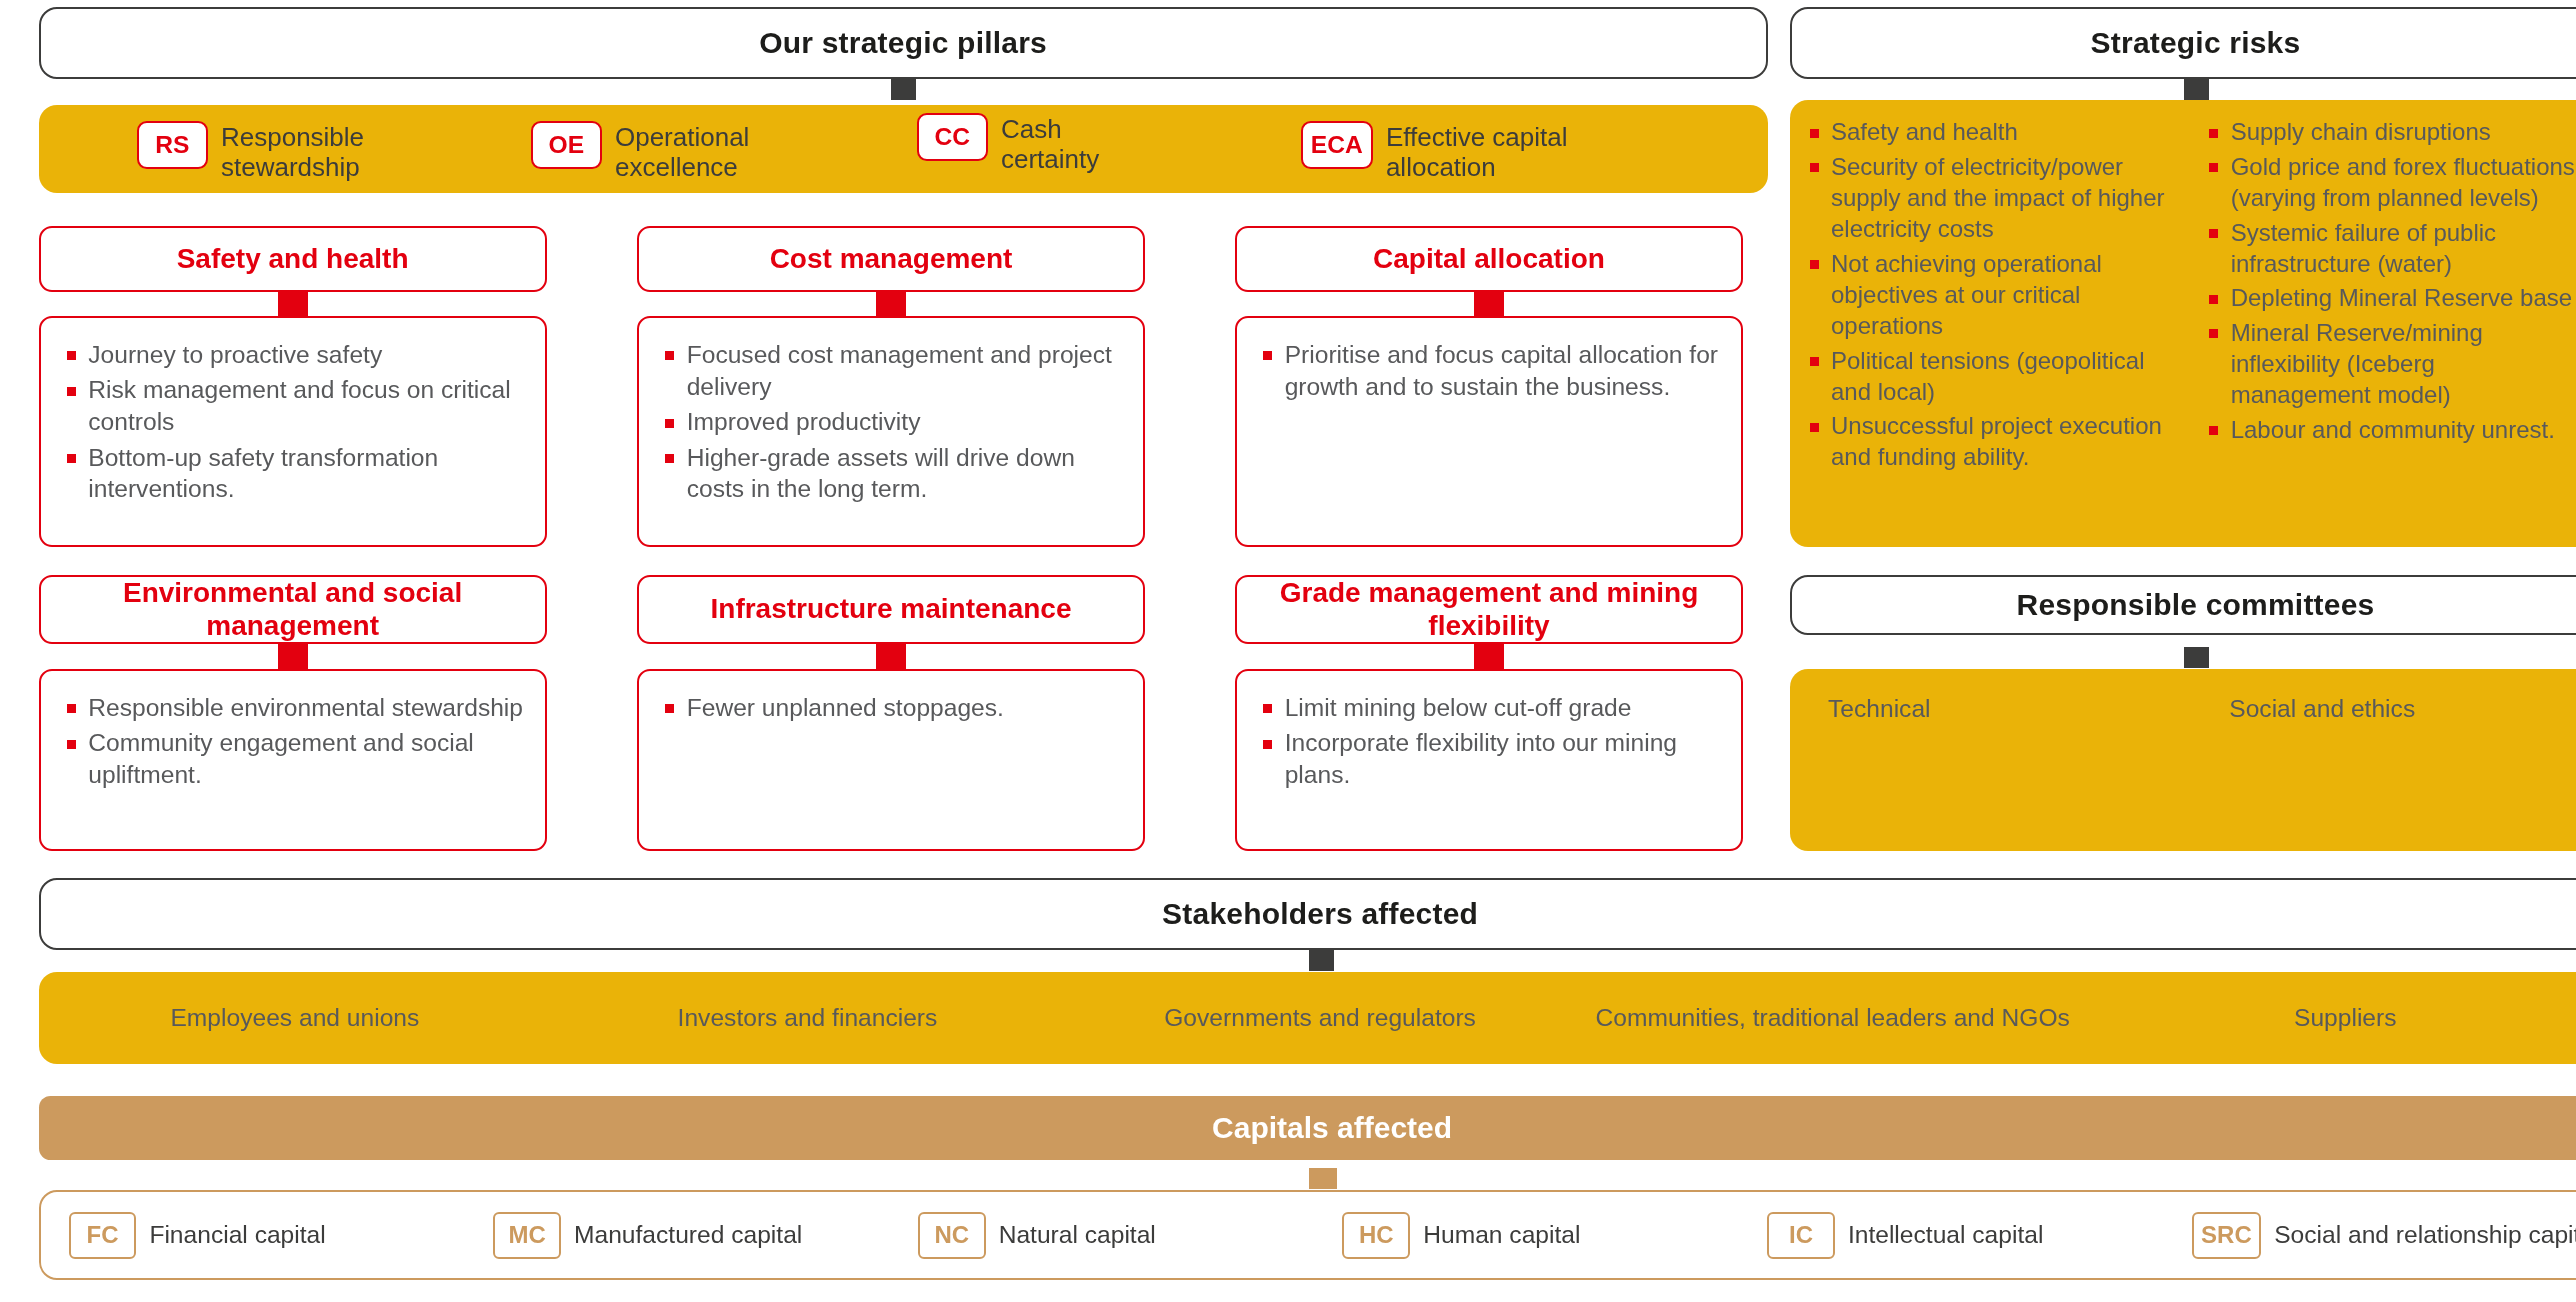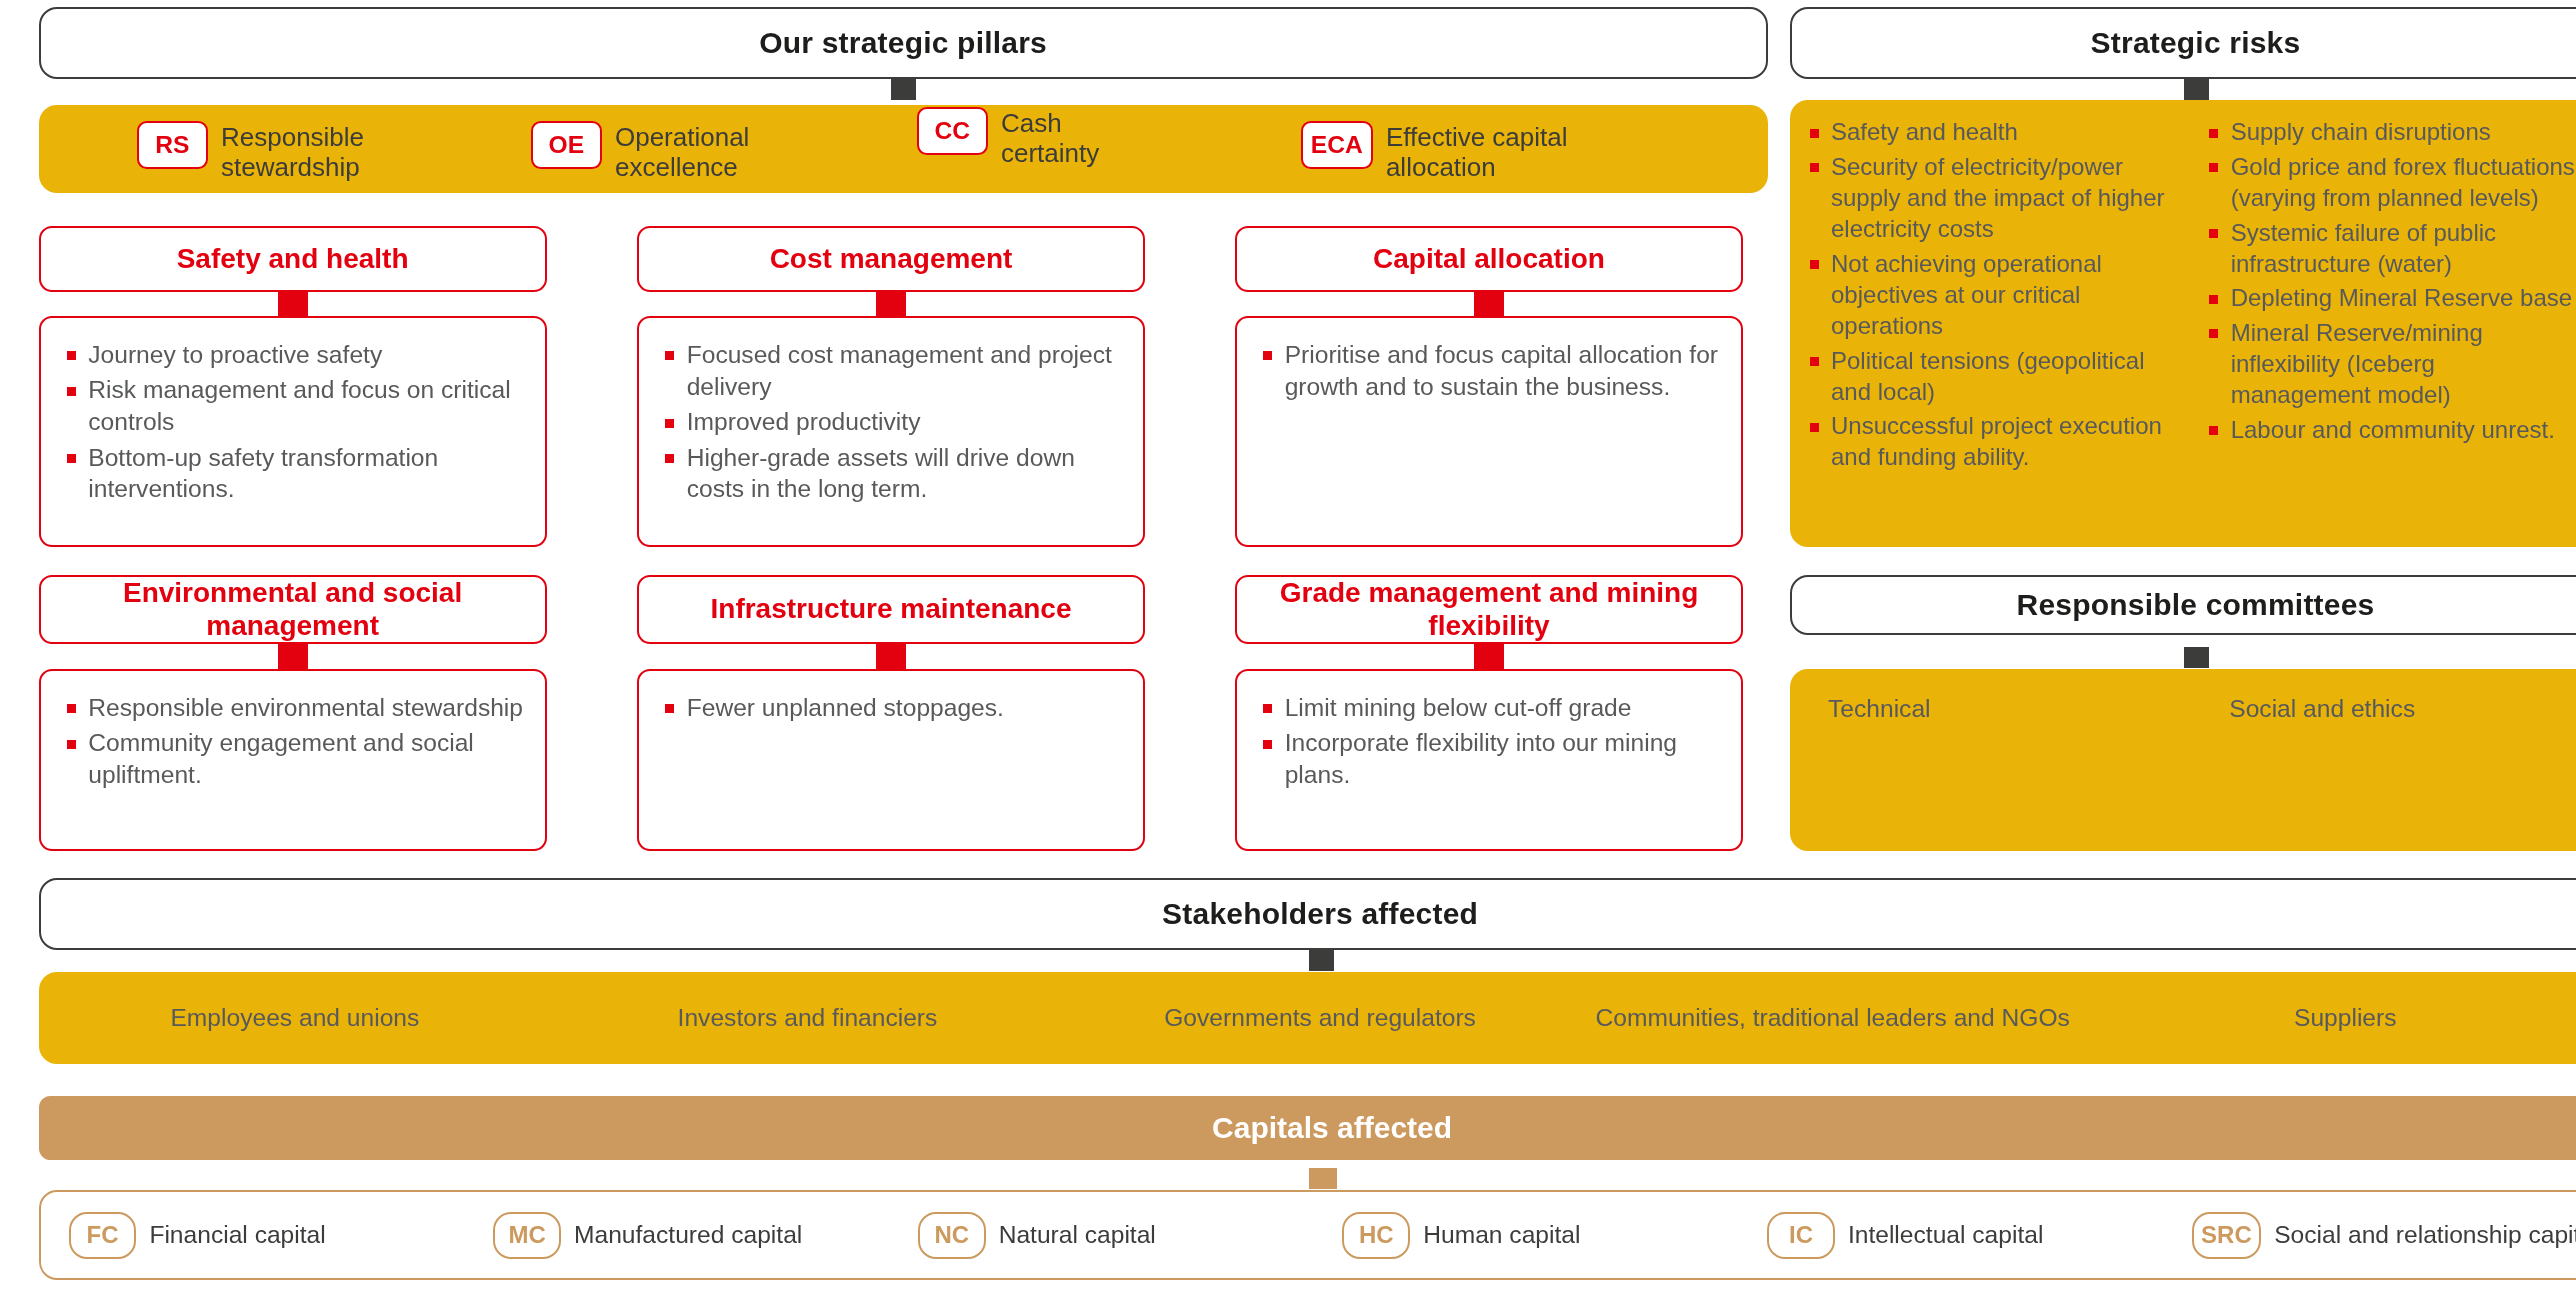--- a/index.html
+++ b/index.html
@@ -180,21 +180,21 @@
   }
   .capital {
     flex: 1 1 0;
     display: flex;
     align-items: center;
     gap: 13px;
     padding-left: 28px;
   }
   .chip-gold {
     border: 2.5px solid #cc9a5e;
-    border-radius: 18px;
+    border-radius: 6px;
     color: #cc9a5e;
     font-weight: bold;
     font-size: 24px;
     display: flex;
     align-items: center;
     justify-content: center;
     height: 43px;
     min-width: 49px;
     padding: 0 7.4px;
     flex: none;
@@ -221,21 +221,21 @@
     <div class="abs pillar" style="left:98px; top:16.4px; width:287px;">
       <span class="chip">RS</span>
       <span class="pillar-label">Responsible stewardship</span>
     </div>
 
     <div class="abs pillar" style="left:492px; top:16.4px; width:270px;">
       <span class="chip">OE</span>
       <span class="pillar-label">Operational excellence</span>
     </div>
 
-    <div class="abs pillar" style="left:878px; top:2px; width:246px;">
+    <div class="abs pillar" style="left:878px; top:8px; width:246px;">
       <span class="chip">CC</span>
       <span class="pillar-label">Cash certainty</span>
     </div>
 
     <div class="abs pillar" style="left:1262px; top:16.4px; width:344px;">
       <span class="chip">ECA</span>
       <span class="pillar-label">Effective capital allocation</span>
     </div>
   </div>
 

